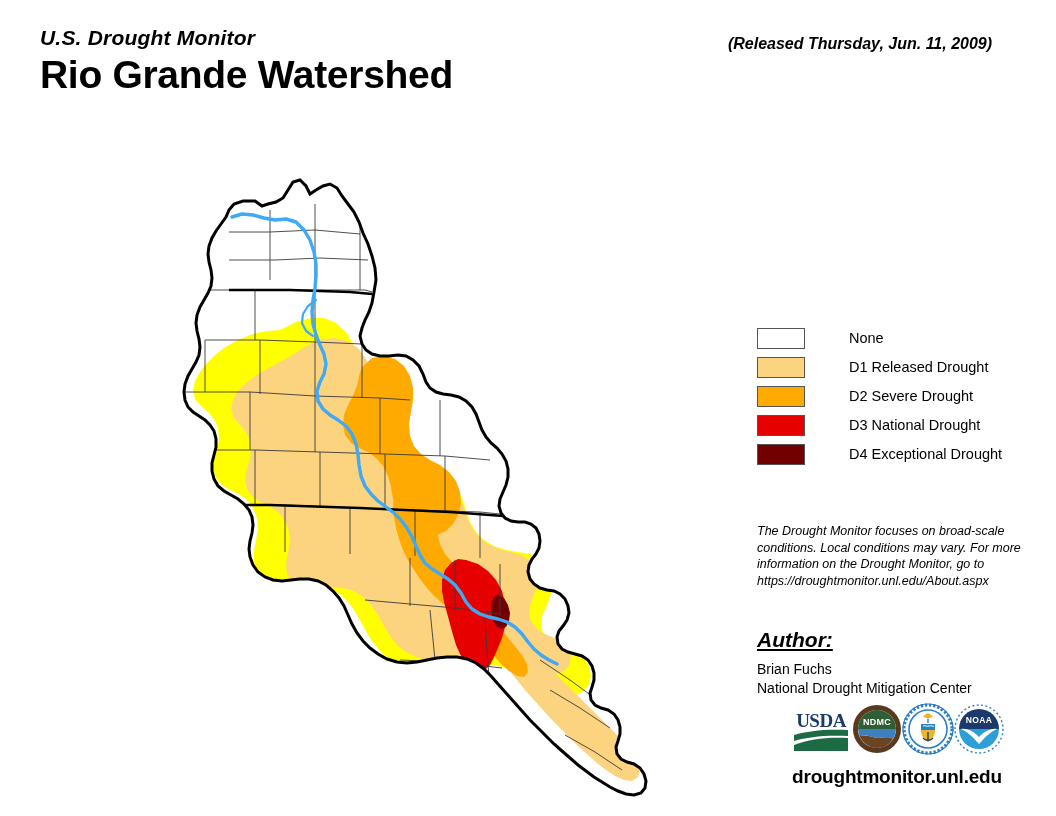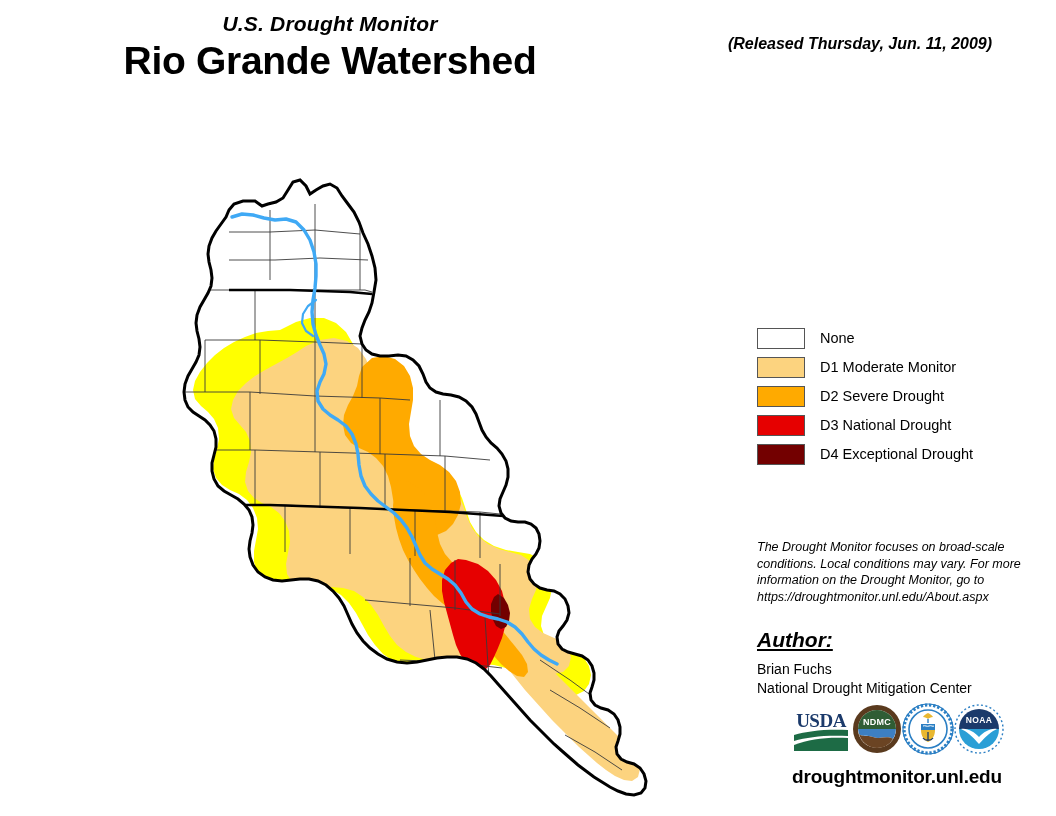--- a/index.html
+++ b/index.html
@@ -13,23 +13,23 @@
     position: relative;
     font-family: "Liberation Sans", sans-serif;
     color: #000000;
     overflow: hidden;
   }
 
   
   #header-left {
     position: absolute;
     left: 0;
-    top: 12px;
+    top: 26px;
     width: 660px;
-    text-align: center;
+    padding-left: 40px;
   }
   #dm-subtitle {
     font-size: 21px;
     font-weight: bold;
     font-style: italic;
     letter-spacing: 0.2px;
     line-height: 1.1;
   }
   #watershed-title {
     font-size: 39px;
@@ -86,40 +86,41 @@
     font-size: 17px;
     font-style: italic;
     font-weight: bold;
     text-decoration: underline;
     margin-bottom: 7px;
   }
   .legend-row {
     display: flex;
     align-items: center;
     height: 29px;
+    gap: 29px;
   }
   .legend-swatch {
     width: 48px;
     height: 21px;
     border: 1px solid #555555;
     box-sizing: border-box;
     flex: 0 0 auto;
   }
   .legend-label {
     margin-left: 15px;
     font-size: 14.5px;
     line-height: 1;
     white-space: nowrap;
   }
 
   
   #disclaimer {
     position: absolute;
     left: 757px;
-    top: 539px;
+    top: 523px;
     width: 268px;
     font-size: 12.5px;
     font-style: italic;
     line-height: 1.33;
   }
 
   
   #author-panel {
     position: absolute;
     left: 757px;
@@ -312,21 +313,21 @@
 </div>
 
 <div id="legend-panel">
 
   <div class="legend-row">
     <span class="legend-swatch" style="background-color: rgb(255, 255, 255);"></span>
     <span class="legend-label">None</span>
   </div>
   <div class="legend-row">
     <span class="legend-swatch" style="background-color: rgb(252, 211, 127);"></span>
-    <span class="legend-label">D1 Moderate Monitor</span>
+    <span class="legend-label">D1 Released Drought</span>
   </div>
   <div class="legend-row">
     <span class="legend-swatch" style="background-color: rgb(255, 170, 0);"></span>
     <span class="legend-label">D2 Severe Drought</span>
   </div>
   <div class="legend-row">
     <span class="legend-swatch" style="background-color: rgb(230, 0, 0);"></span>
     <span class="legend-label">D3 National Drought</span>
   </div>
   <div class="legend-row">

